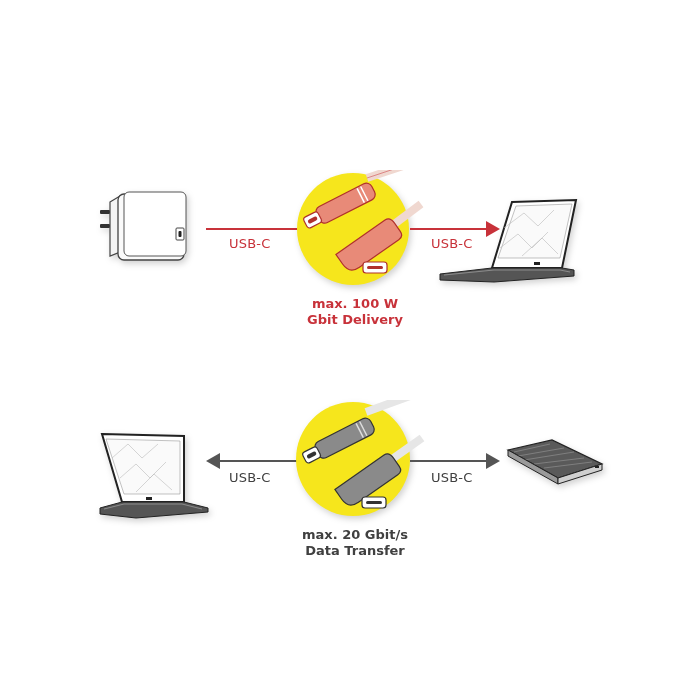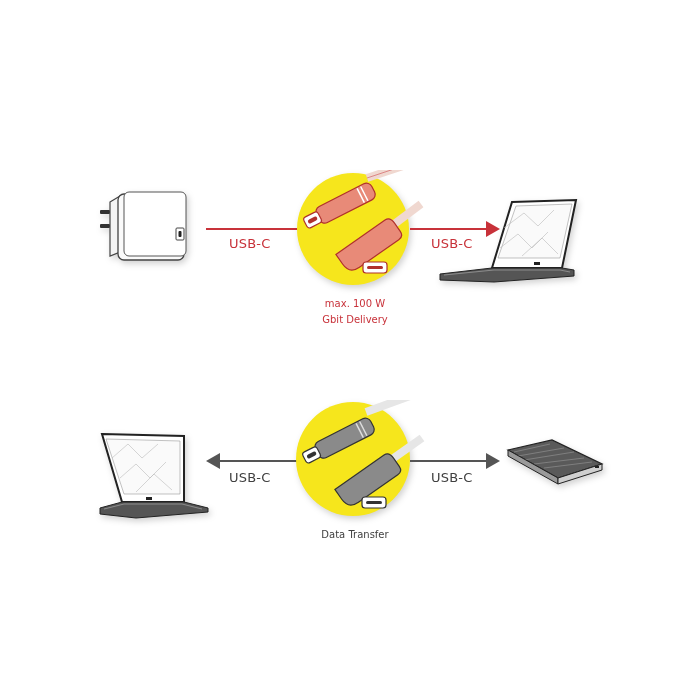--- a/index.html
+++ b/index.html
@@ -2,21 +2,21 @@
 <html><head>
 <meta charset="utf-8">
 <style>
   html, body { margin:0; padding:0; background:#ffffff; }
   body { width:700px; height:700px; position:relative; overflow:hidden;
          font-family:"DejaVu Sans", sans-serif; }
   .abs { position:absolute; }
   .label { font-weight:normal; font-size:13px; letter-spacing:0.2px; }
   .red { color:#c8323a; }
   .gray { color:#404040; }
-  .caption { font-weight:normal; font-size:10px; text-align:center; line-height:16px; width:160px; }
+  .caption { font-weight:bold; font-size:13px; text-align:center; line-height:16px; width:160px; }
   .circle { border-radius:50%; background:#f6e61c; }
   .shadow { filter: drop-shadow(2px 3px 3px rgba(0,0,0,0.18)); }
 </style>
 </head>
 <body>
 
 <div>
 
   <svg class="abs shadow" style="left:98px;top:190px" width="92" height="80" viewBox="0 0 92 80">
     <rect x="2" y="20" width="10" height="4" rx="1" fill="#333"></rect>
@@ -116,15 +116,16 @@
 
   <svg class="abs shadow" style="left:504px;top:438px" width="104" height="50" viewBox="0 0 104 50">
     <path d="M4 12 L48 2 L98 26 L54 40 Z" fill="#5a5a5a" stroke="#222" stroke-width="1.2"></path>
     <path d="M10 14 L46 6 M14 18 L60 10 M20 22 L70 14 M30 26 L80 20 M40 30 L88 24" stroke="#888" stroke-width="0.8"></path>
     <path d="M4 12 L4 18 L54 46 L54 40 Z" fill="#9a9a9a" stroke="#222" stroke-width="1"></path>
     <path d="M54 40 L98 26 L98 32 L54 46 Z" fill="#cfcfcf" stroke="#222" stroke-width="1"></path>
     <rect x="91" y="28" width="4" height="2" fill="#222"></rect>
   </svg>
 
   <div class="abs caption gray" style="left:275px;top:527px">
+    <div>max. 20 Gbit/s</div>
     <div>Data Transfer</div>
   </div>
 </div>
 
 </body></html>

